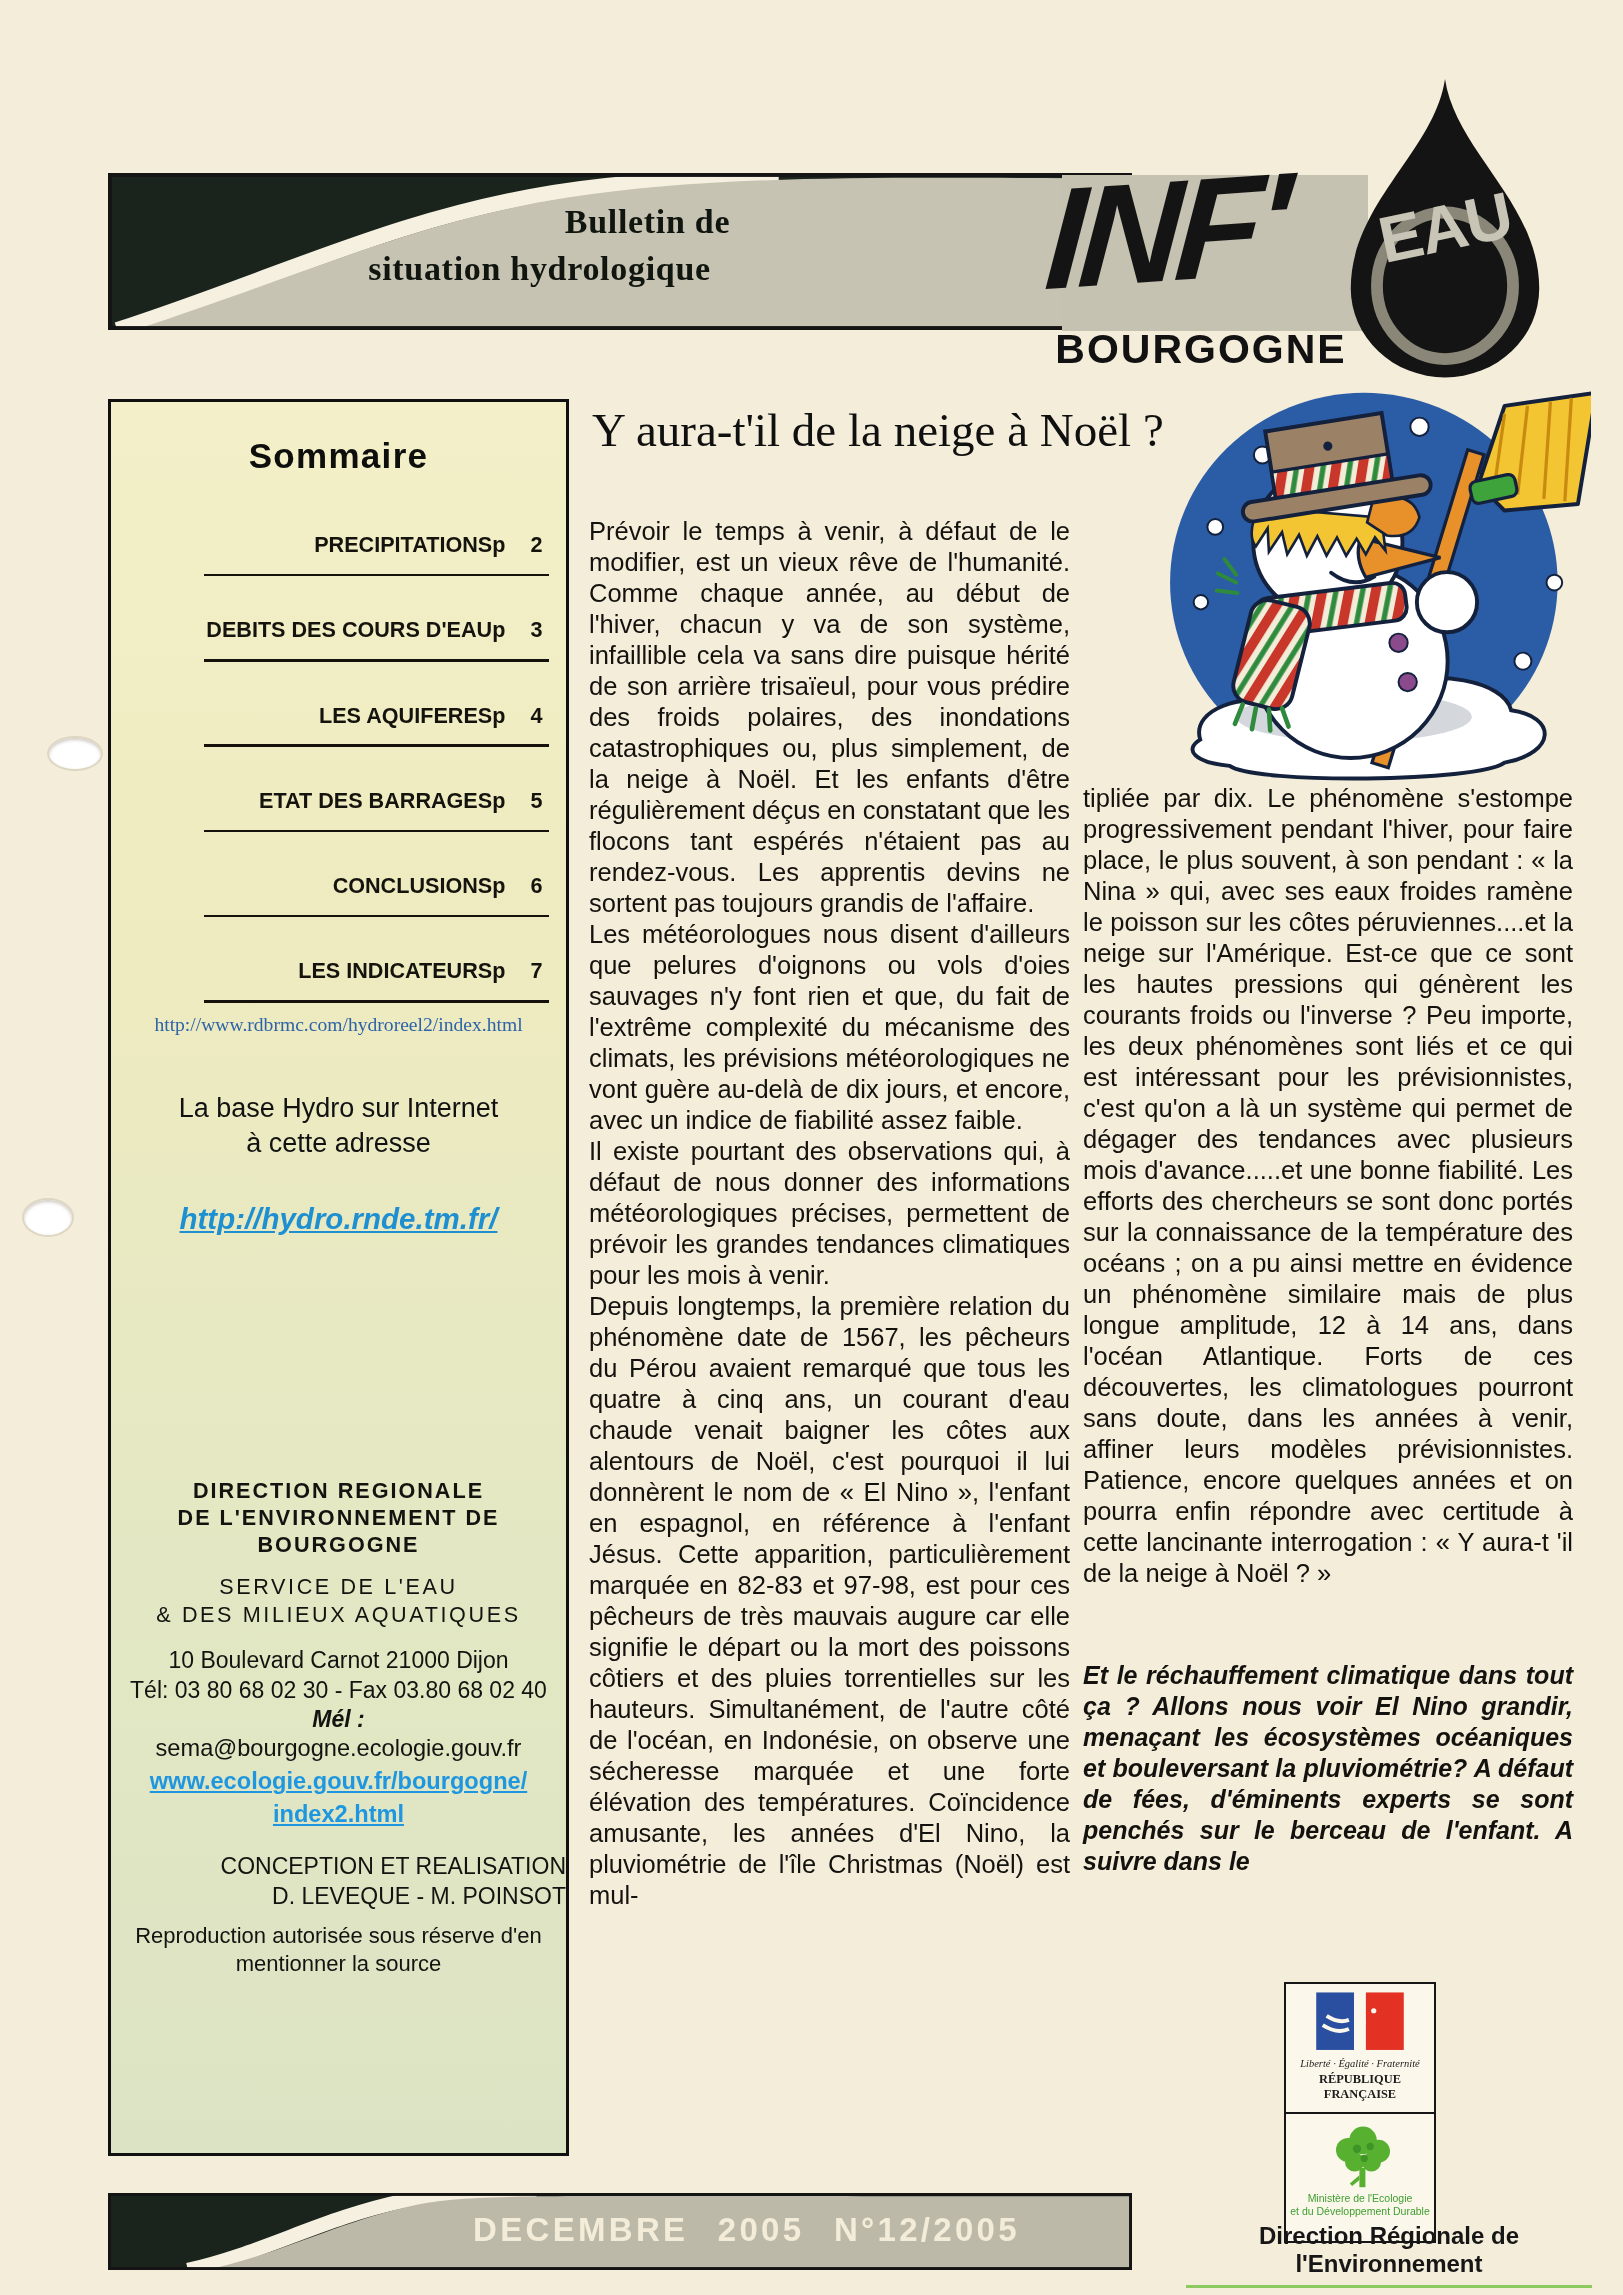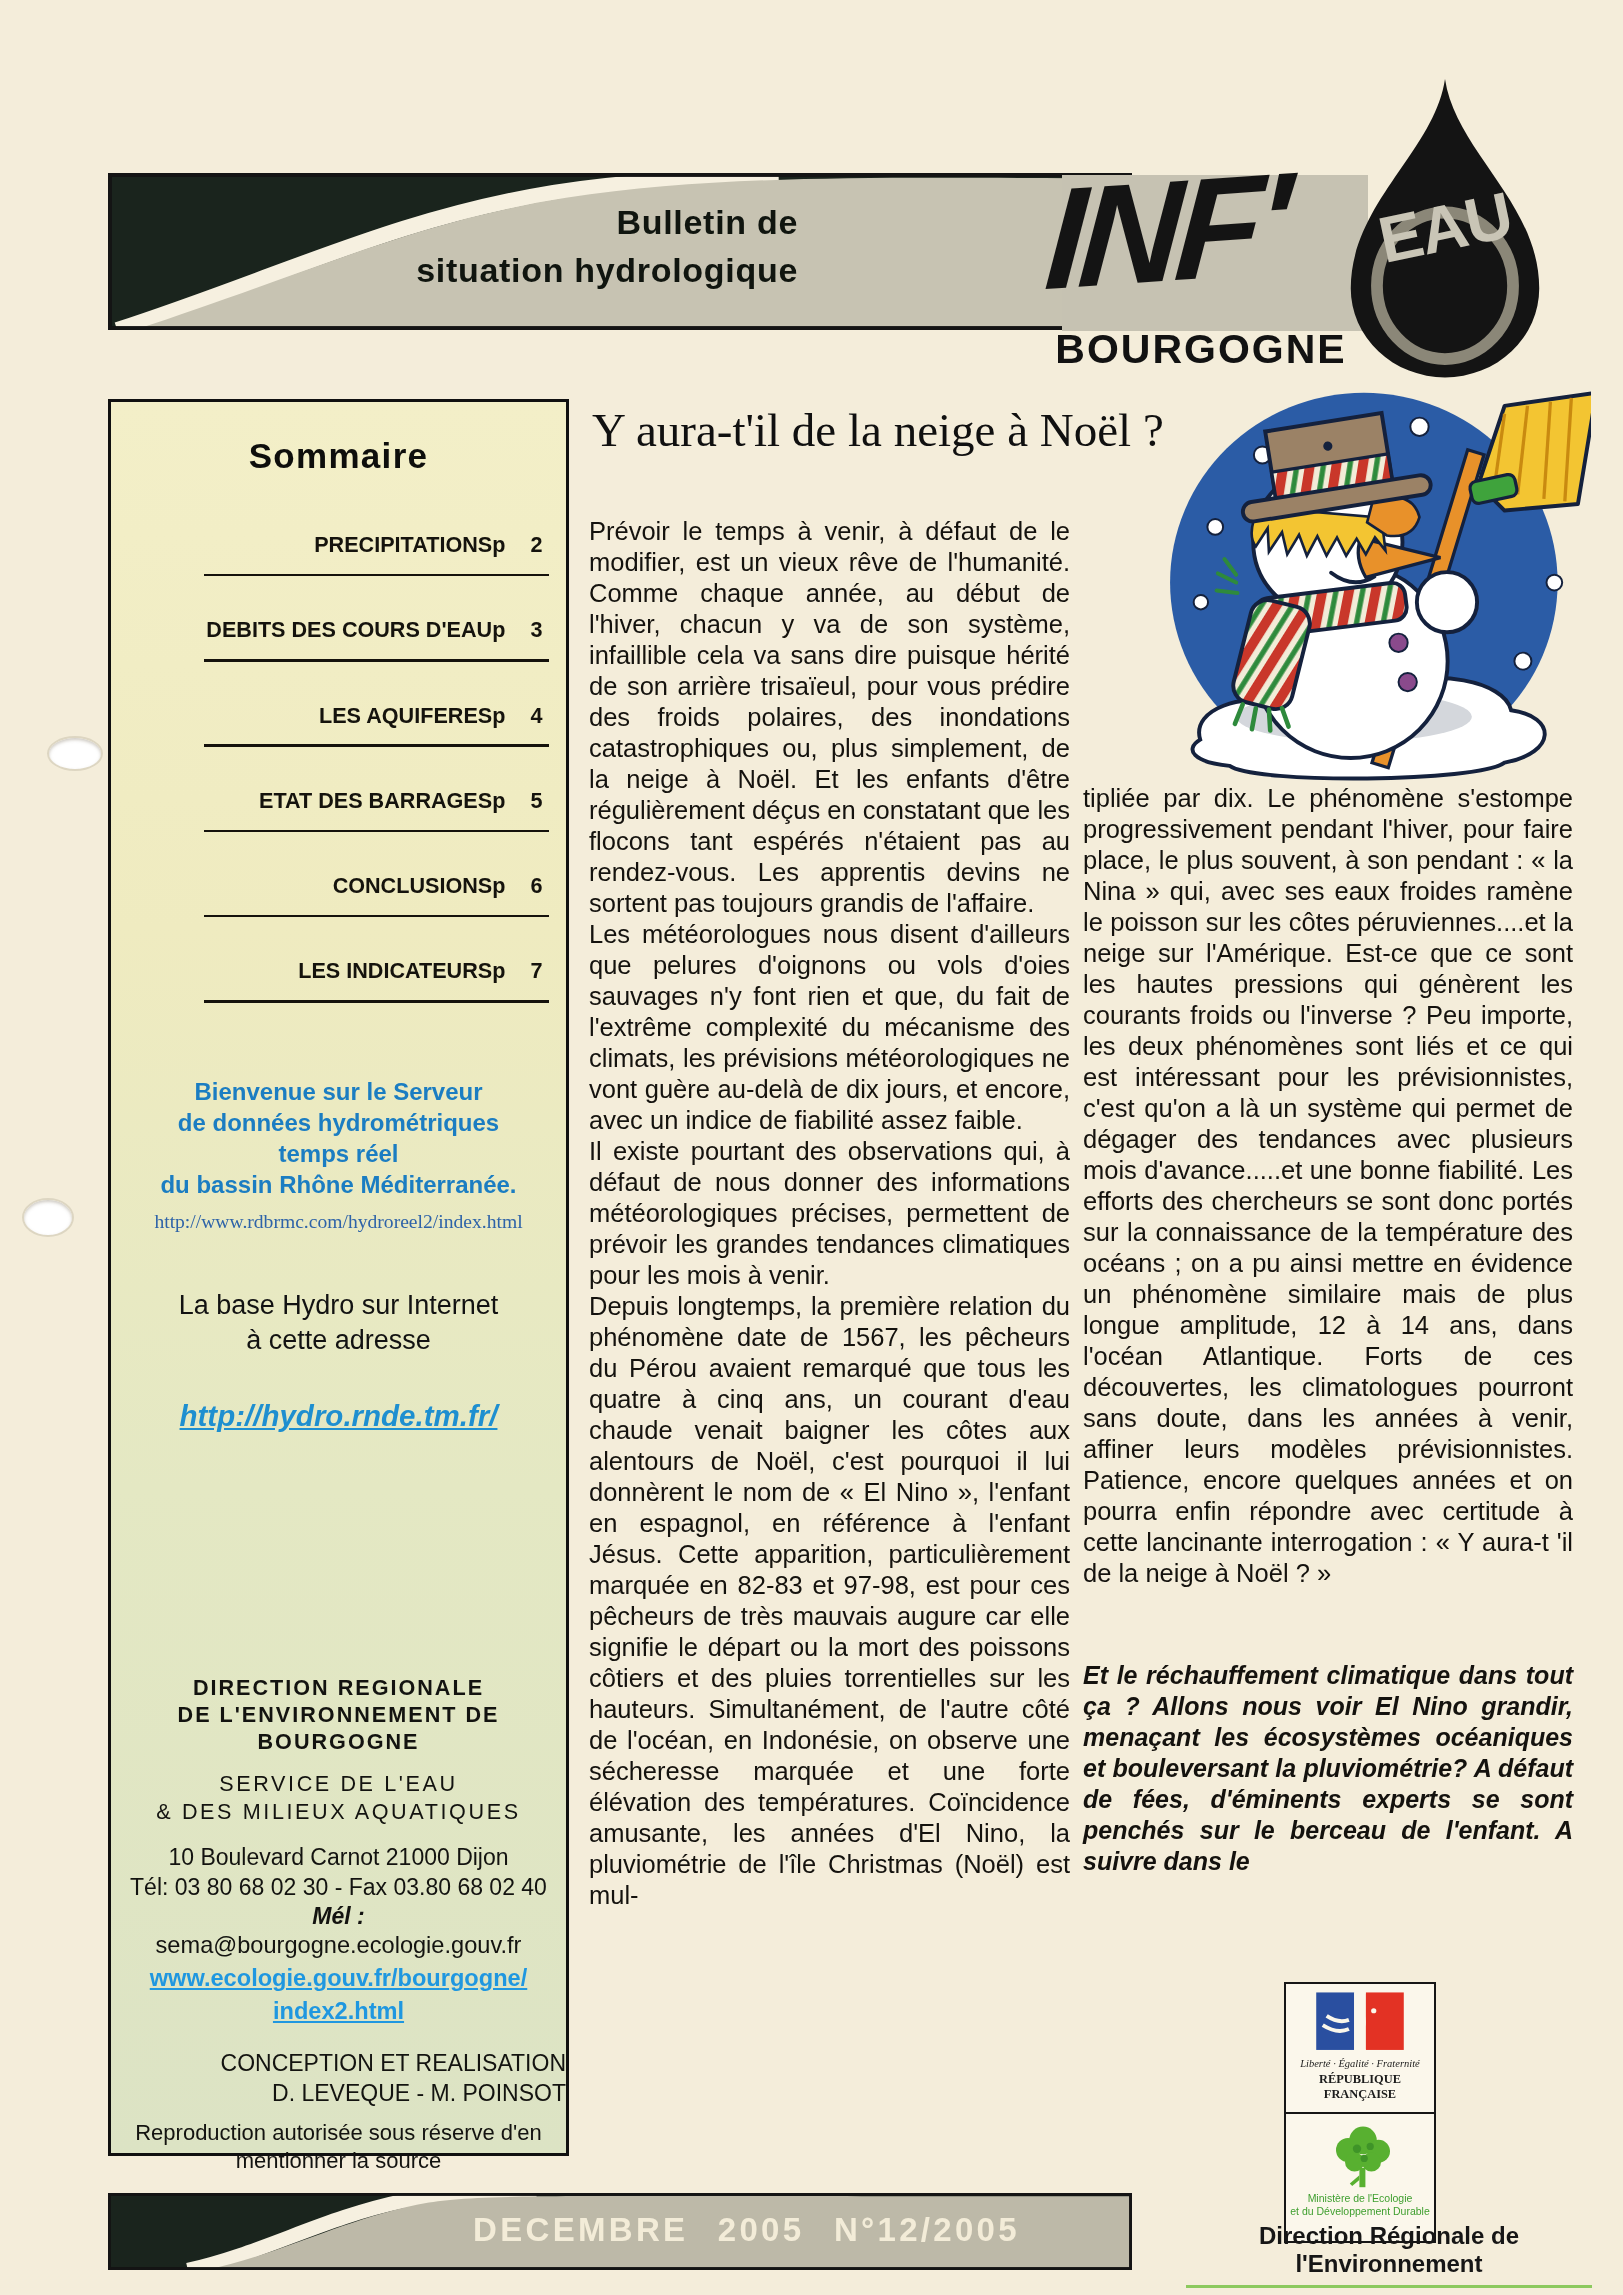--- a/index.html
+++ b/index.html
@@ -10,21 +10,21 @@
 
   
   .hole{position:absolute;background:#ffffff;border-radius:50%;border:2px solid #ddd6c2;
         box-shadow:inset 0 2px 3.3px rgba(120,110,90,.35);}
   .hole1{left:47px;top:736px;width:52px;height:31px;}
   .hole2{left:22px;top:1198px;width:48px;height:35px;}
 
   
   .mast-band{left:108px;top:173px;width:1024px;height:157px;}
   .mast-band svg{display:block;width:100%;height:100%;}
-  .mast-title{left:281px;top:203px;width:517px;text-align:right;color:#10150f;font-weight:bold;}
+  .mast-title{left:281px;top:203px;width:517px;text-align:center;color:#10150f;font-weight:bold;font-family:Liberation Serif, serif;}
   .mast-title .l1{font-size:34px;padding-left:216px;letter-spacing:0.7px;}
   .mast-title .l2{font-size:34px;margin-top:9.2px;letter-spacing:0.7px;}
   .inf-box{left:1062px;top:175px;width:306px;height:156px;background:#c6c2b2;}
   .inf-text{left:1046px;top:156px;width:340px;font-size:143px;font-weight:bold;font-style:italic;
             color:#141414;transform:rotate(-4deg) skewX(-8deg);letter-spacing:-6.5px;line-height:1;}
   .drop{left:1337px;top:79px;width:216px;height:301px;}
   .drop svg{display:block;width:100%;height:100%;}
   .eau-text{left:1360px;top:190px;width:170px;text-align:center;font-size:65px;font-weight:bold;
             color:#c9c5b6;transform:rotate(-12deg);letter-spacing:-1.3px;}
   .bourgogne-logo{left:1016px;top:326px;width:370px;text-align:center;font-size:41px;font-weight:bold;
@@ -152,24 +152,20 @@
       </div>
       <div class="toc-line"></div>
 
       <div class="toc-row toc-gap">
         <span>LES INDICATEURS</span>
         <span class="toc-page"><span>p</span><span class="num">7</span></span>
       </div>
       <div class="toc-line"></div>
     </div>
 
-    <div class="server-note pre">Bienvenue sur le Serveur
-de données hydrométriques
-temps réel
-du bassin Rhône Méditerranée.</div>
     <div class="server-url">http://www.rdbrmc.com/hydroreel2/index.html</div>
     <div class="hydro-note pre">La base Hydro sur Internet
 à cette adresse</div>
     <div class="hydro-url">http://hydro.rnde.tm.fr/</div>
 
     <div class="org">
       <div class="org-name pre">DIRECTION REGIONALE
 DE L'ENVIRONNEMENT DE
 BOURGOGNE</div>
       <div class="org-service pre">SERVICE DE L'EAU

